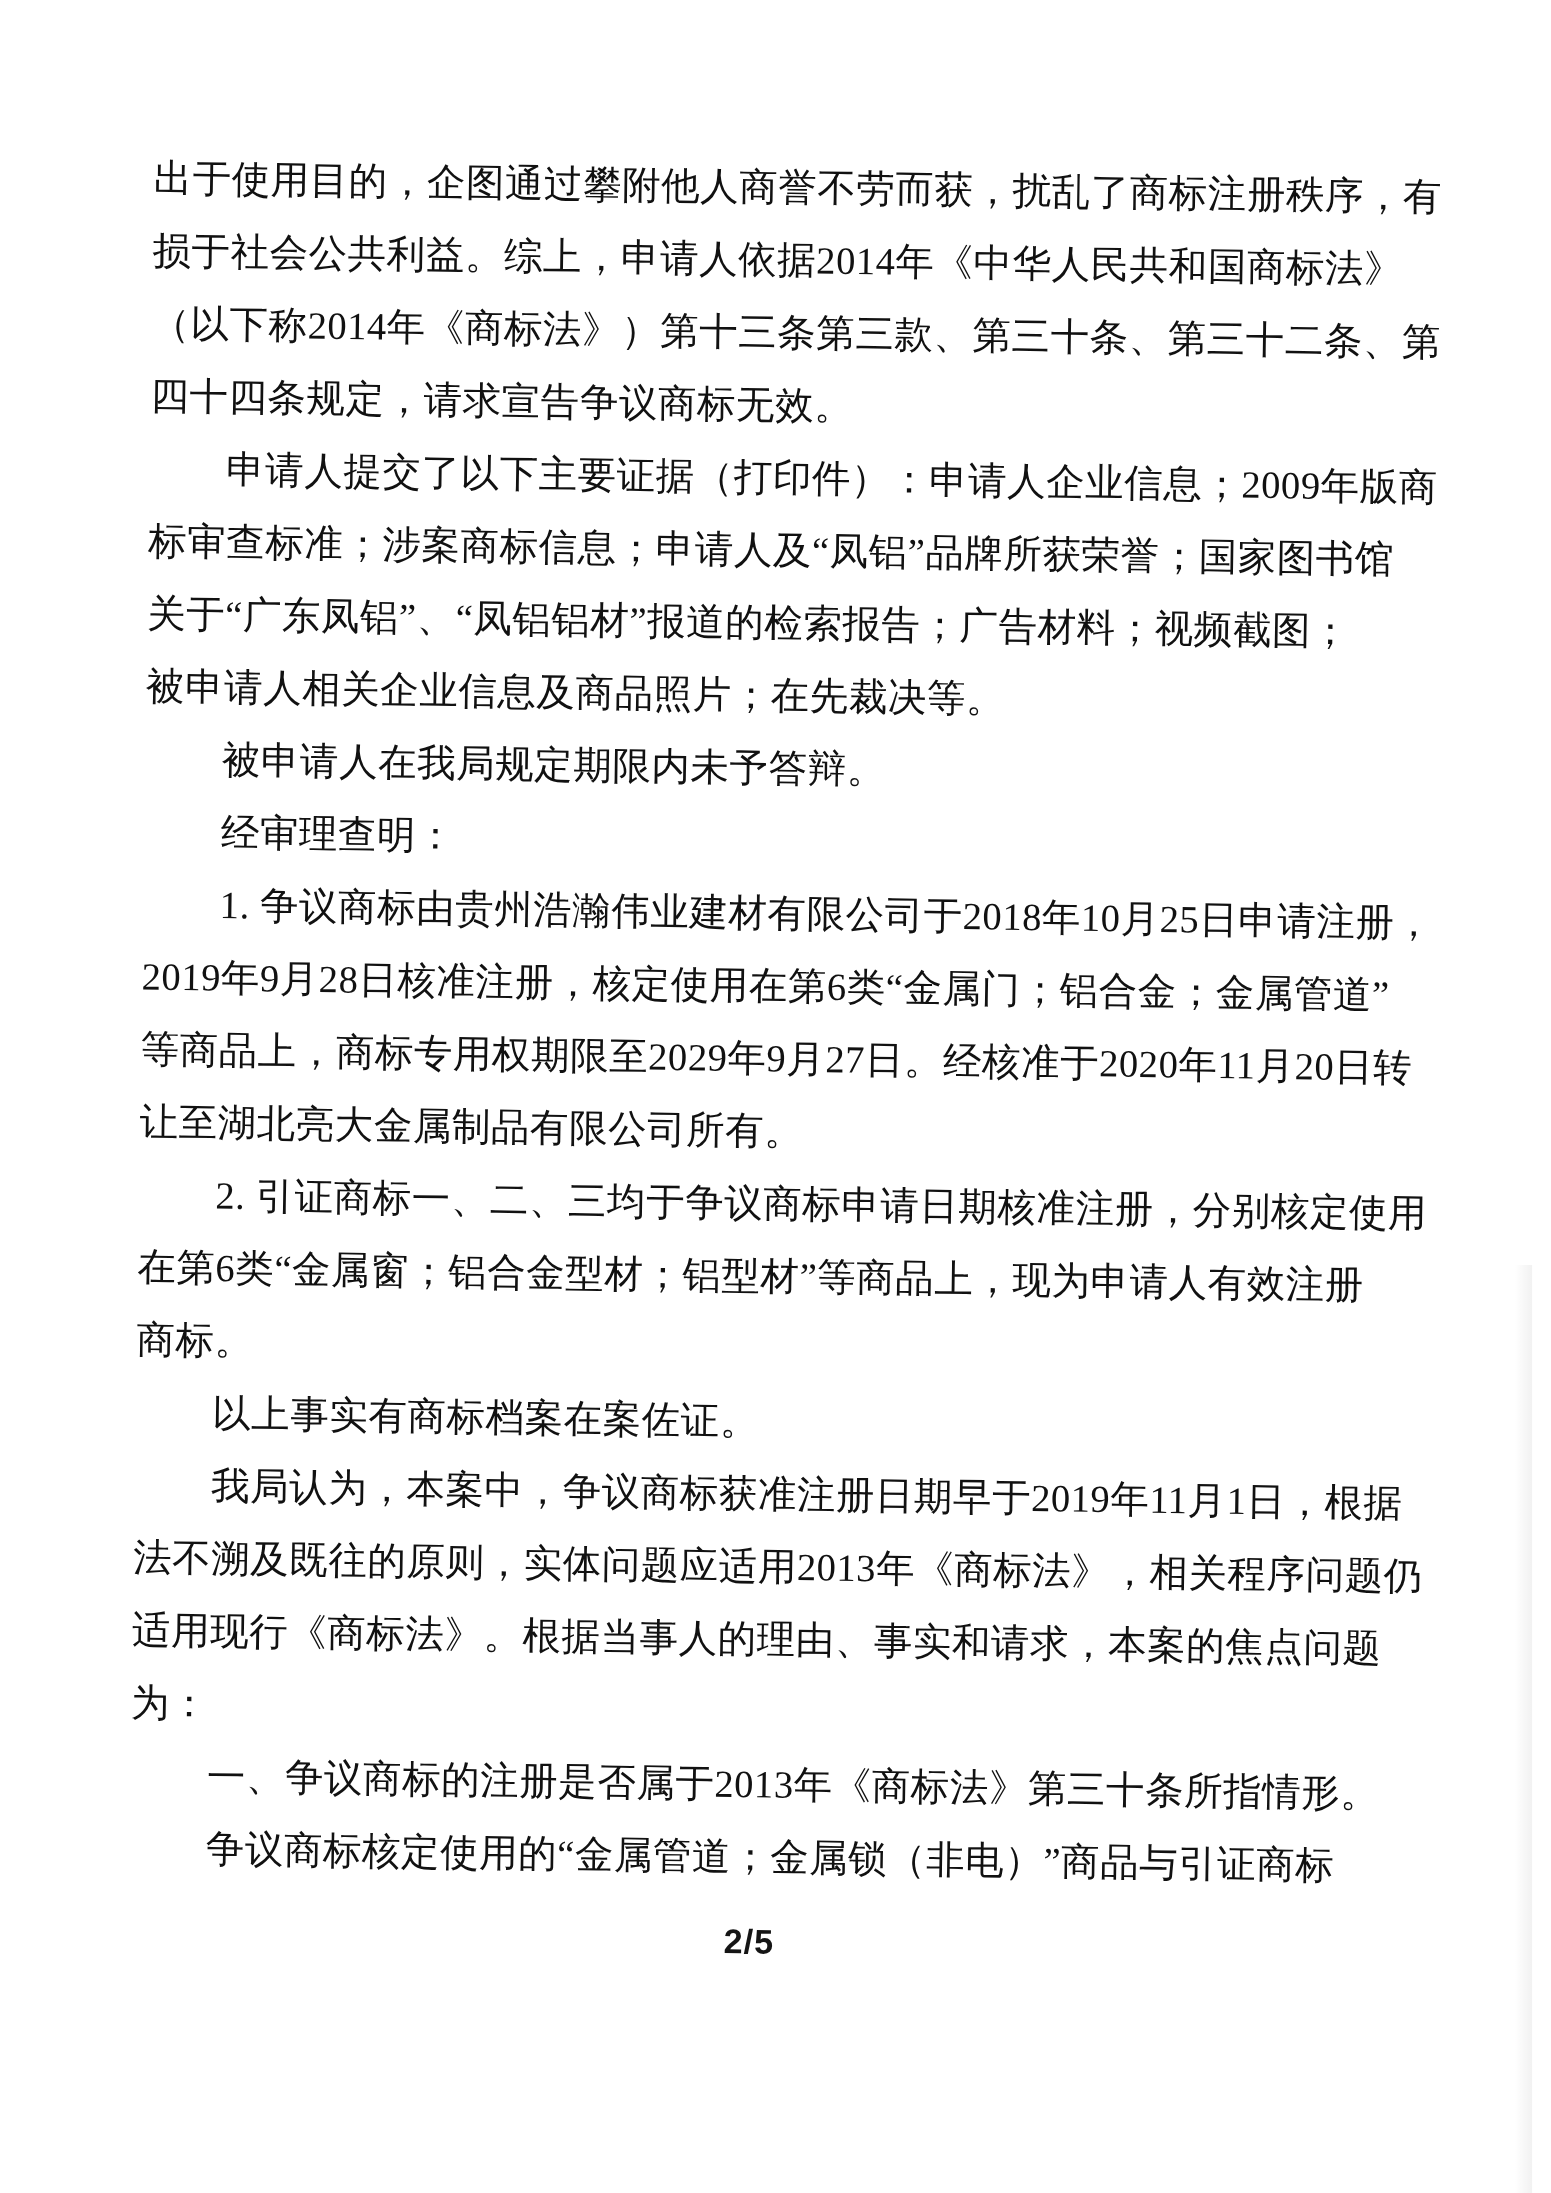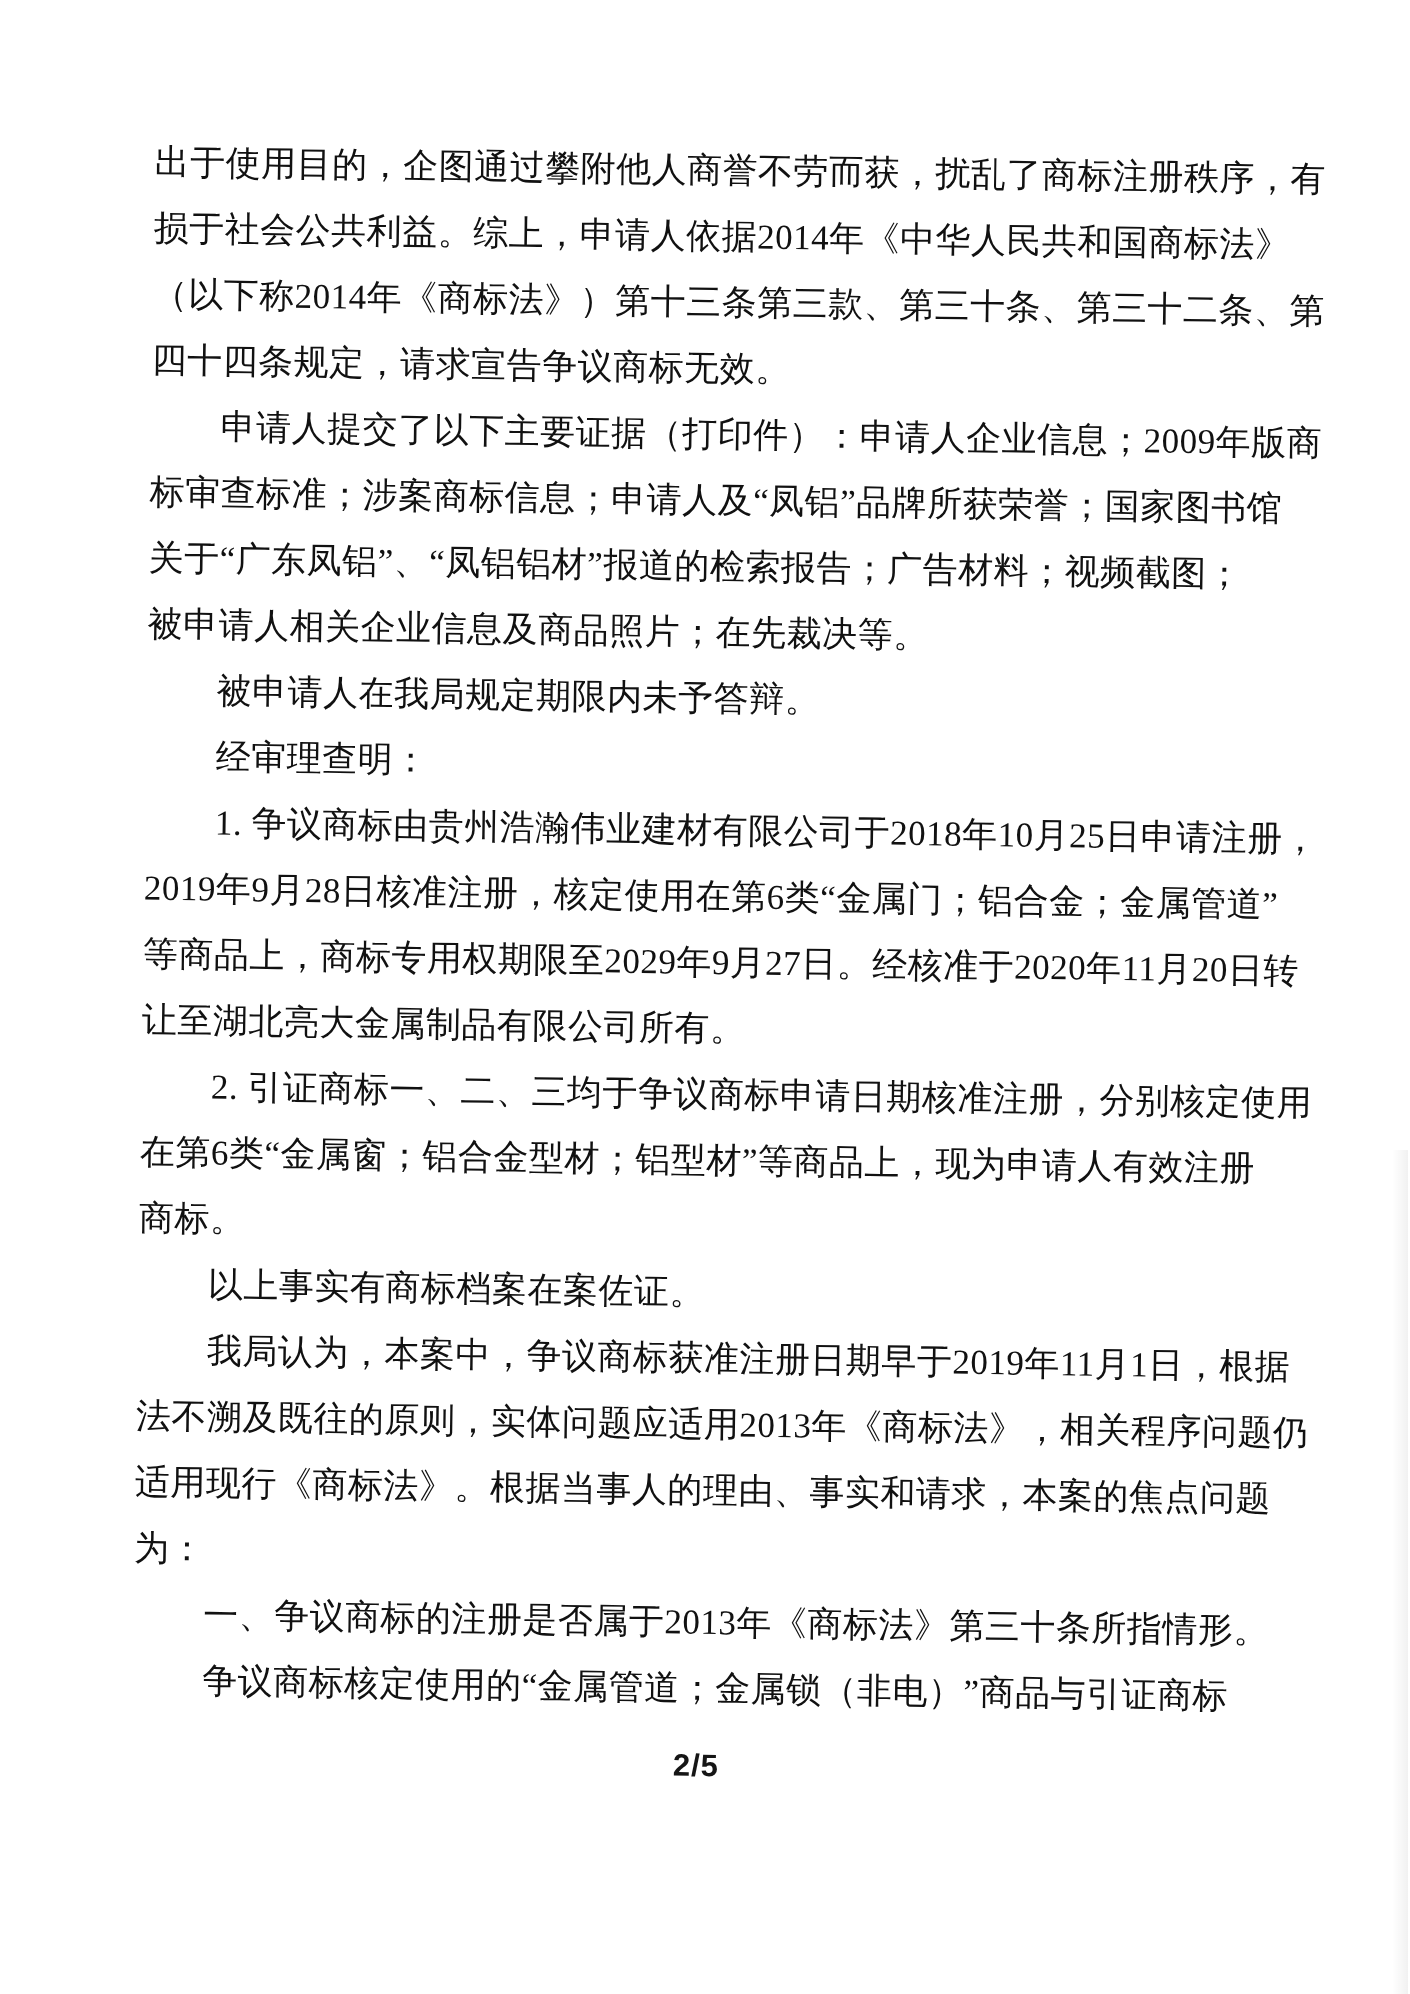--- a/index.html
+++ b/index.html
@@ -8,21 +8,20 @@
     background: #ffffff;
   }
   .page {
     position: relative;
     width: 1393px;
     height: 1994px;
     background: #ffffff;
     overflow: hidden;
     font-family: "Liberation Serif", "DejaVu Serif", serif;
     color: #111111;
-    margin-left: 15px;
   }
   
   .scan-block {
     position: absolute;
     left: 0;
     top: 0;
     width: 1410px;
     height: 1994px;
     transform: rotate(0.85deg);
     transform-origin: 705px 140px;

